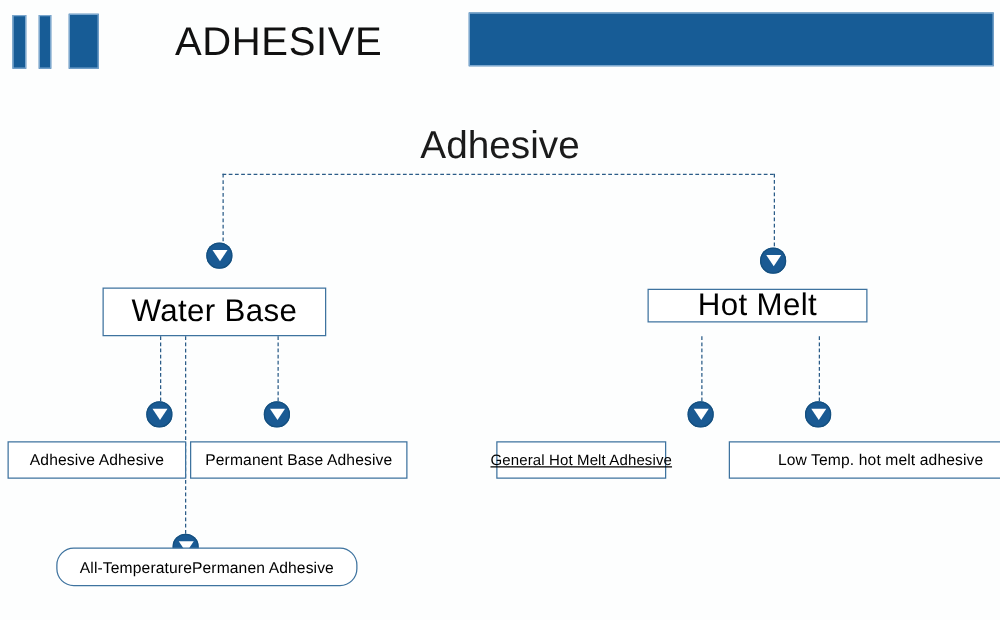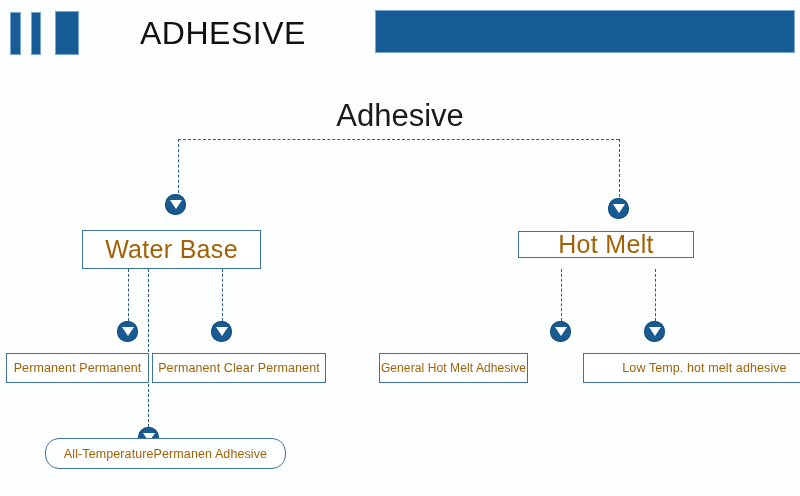--- a/index.html
+++ b/index.html
@@ -93,21 +93,21 @@
   .node {
     position: absolute;
     box-sizing: border-box;
     background: #ffffff;
     border: 1.4px solid #3e739f;
     display: flex;
     align-items: center;
     justify-content: center;
     text-align: right;
     white-space: nowrap;
-    color: #a16207;
+    color: #000000;
   }
   .node.level1 {
     font-size: 25px;
     font-weight: 400;
     letter-spacing: 0.3px;
   }
   .node.leaf {
     font-size: 12.5px;
     font-weight: 400;
     letter-spacing: 0.1px;
@@ -144,20 +144,20 @@
   <div class="arrow" style="left:117px; top:321px;"></div>
   <div class="arrow" style="left:211px; top:321px;"></div>
   <div class="arrow" style="left:138px; top:427px;"></div>
 
   <div class="conn-v" style="left:561px; top:269px; height:52px;"></div>
   <div class="conn-v" style="left:655px; top:269px; height:52px;"></div>
 
   <div class="arrow" style="left:550px; top:321px;"></div>
   <div class="arrow" style="left:644px; top:321px;"></div>
 
-  <div class="node leaf" style="left:6px; top:353px; width:143px; height:30px;">Permanent Permanent</div>
-  <div class="node leaf" style="left:152px; top:353px; width:174px; height:30px;">Permanent Clear Permanent</div>
+  <div class="node leaf" style="left:6px; top:353px; width:143px; height:30px;">Adhesive Adhesive</div>
+  <div class="node leaf" style="left:152px; top:353px; width:174px; height:30px;">Permanent Base Adhesive</div>
   <div class="node leaf" style="left:45px; top:438px; width:241px; height:31px;border-radius:14px;">All-TemperaturePermanen Adhesive</div>
 
-  <div class="node leaf small" style="left:379px; top:353px; width:149px; height:30px;">General Hot Melt Adhesive</div>
+  <div class="node leaf small" style="left:397px; top:353px; width:136px; height:30px;text-decoration:underline;">General Hot Melt Adhesive</div>
   <div class="node leaf" style="left:583px; top:353px; width:243px; height:30px;">Low Temp. hot melt adhesive</div>
 
 </div>
 
 </body></html>

